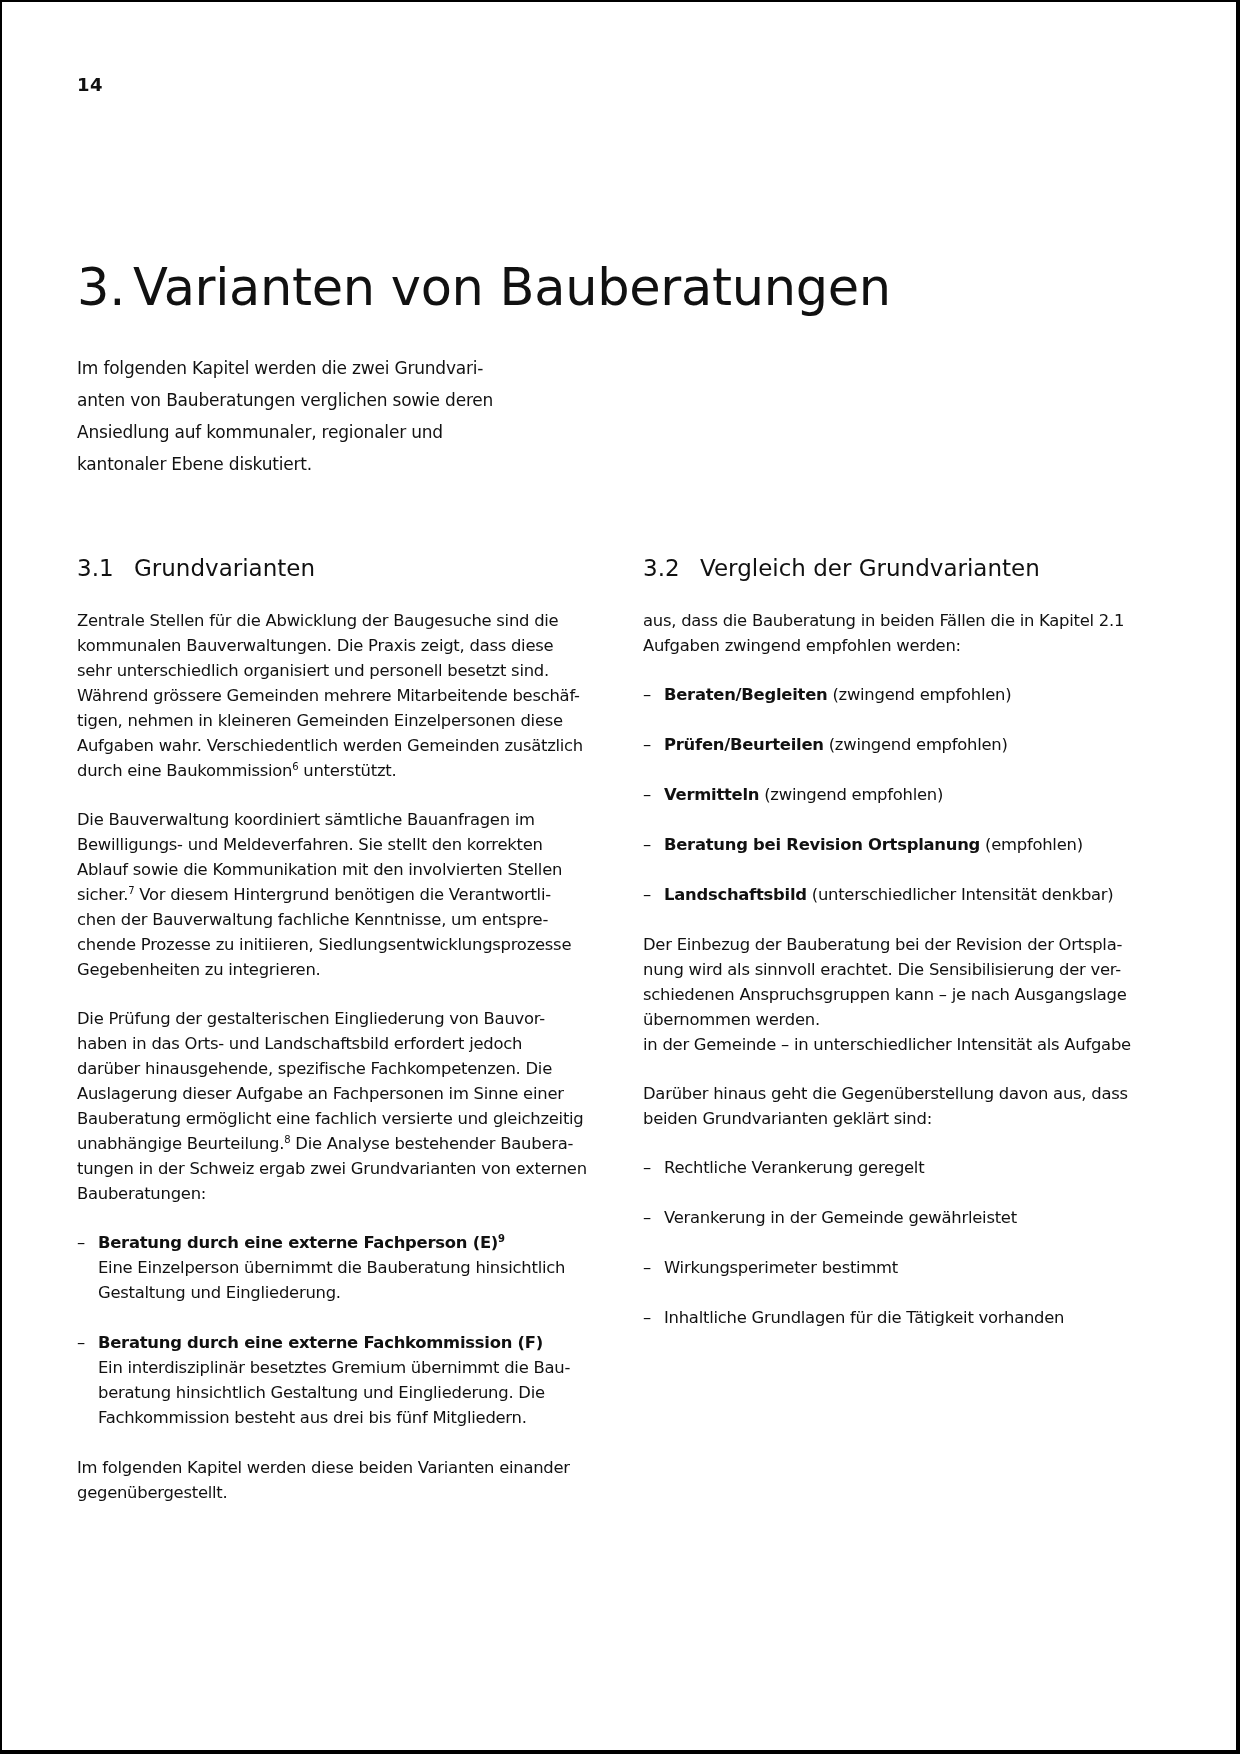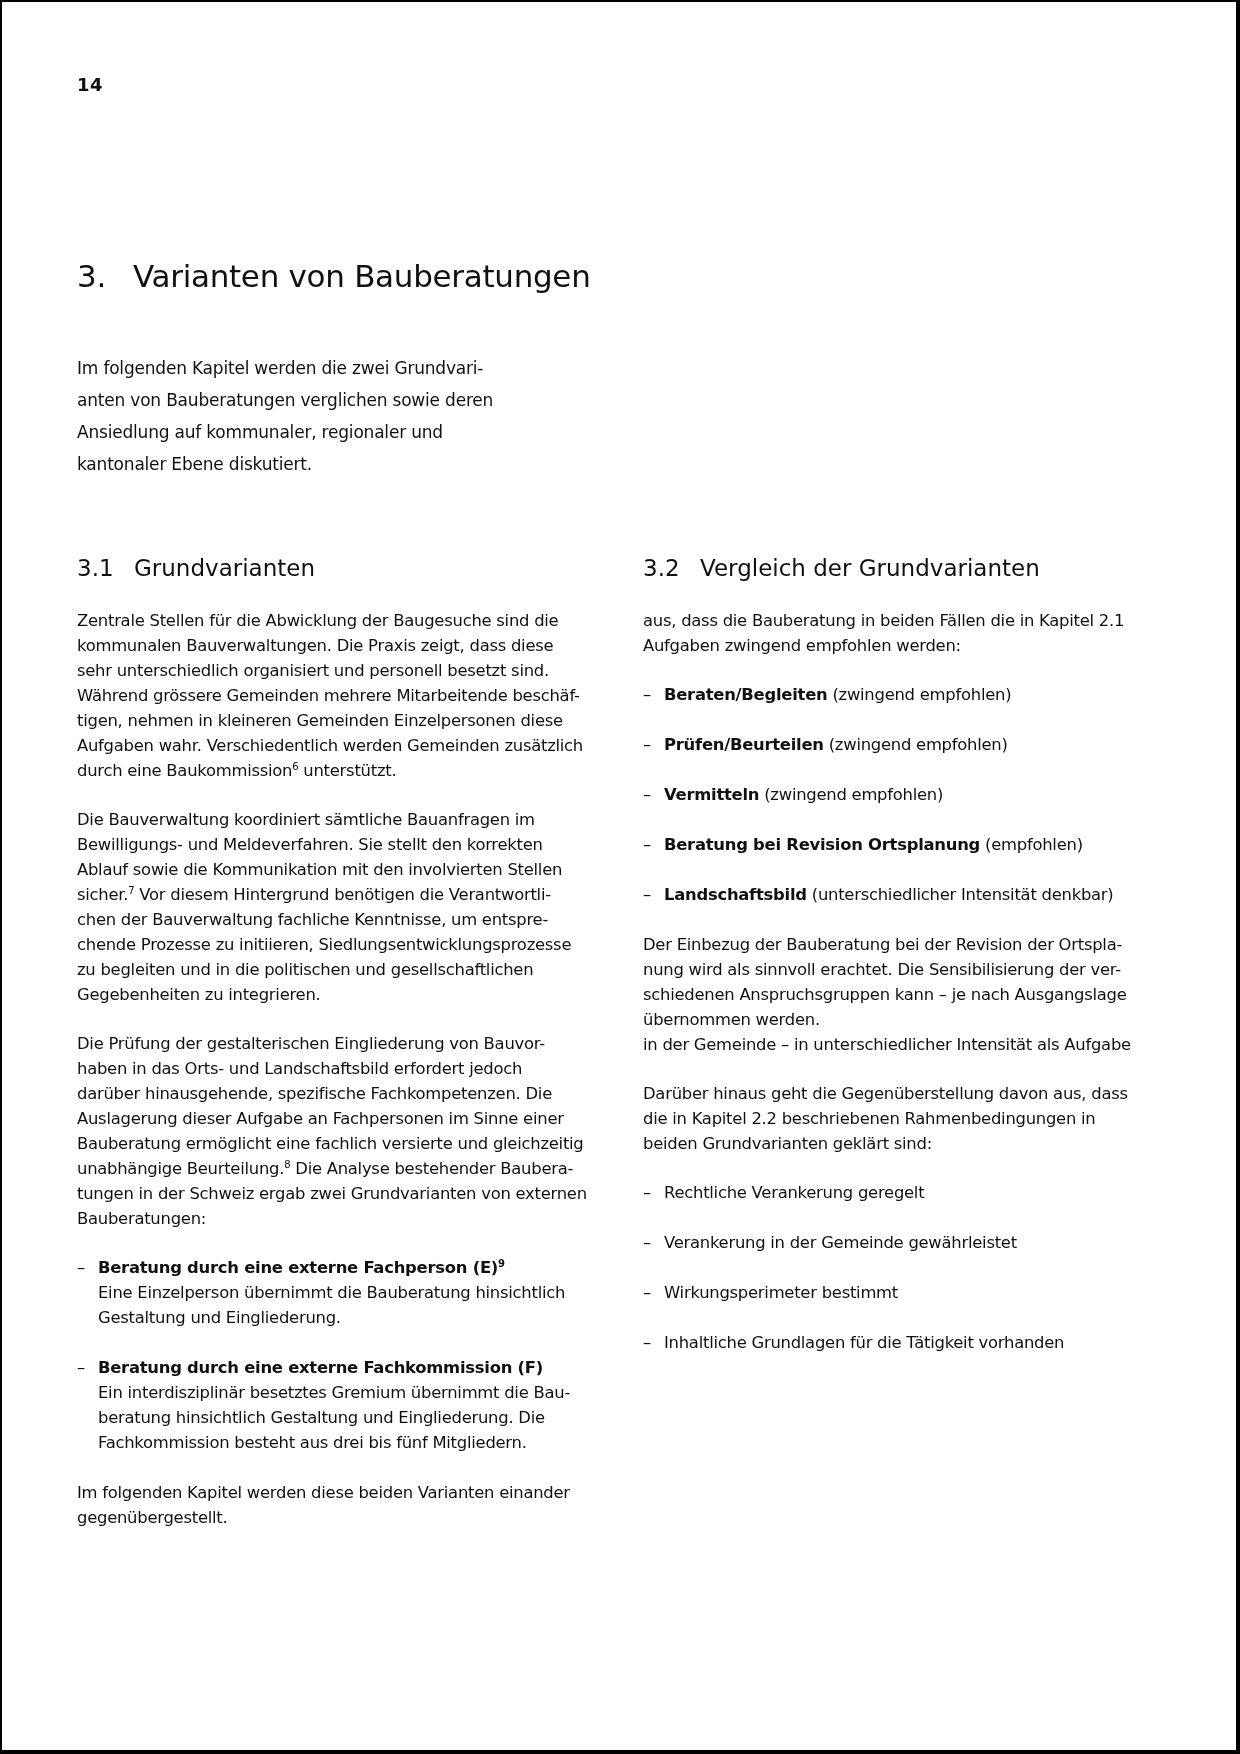--- a/index.html
+++ b/index.html
@@ -11,21 +11,21 @@
       position: absolute; left: 0; top: 0; width: 1240px; height: 1754px;
       box-sizing: border-box; border-left: 2px solid #000; border-top: 2px solid #000;
       border-right: 4px solid #000; border-bottom: 4px solid #000;
     }
     .page-number {
       position: absolute; left: 77px; top: 74px; font-size: 18px; font-weight: bold;
       letter-spacing: 0.5px;
     }
     .chapter-title {
       position: absolute; left: 77px; top: 258px; margin: 0;
-      font-size: 31px; font-weight: normal; letter-spacing: -0.3px; white-space: nowrap;
+      font-size: 51px; font-weight: normal; letter-spacing: -0.3px; white-space: nowrap;
     }
     .chapter-title .num { display: inline-block; width: 56px; }
     .lead {
       position: absolute; left: 77px; top: 352px; width: 560px; margin: 0;
       font-size: 17px; line-height: 32px; letter-spacing: -0.2px;
     }
     .lead span { display: block; white-space: nowrap; }
     .col { position: absolute; top: 552px; }
     .col-left { left: 77px; width: 540px; }
     .col-right { left: 643px; width: 530px; }
@@ -72,21 +72,20 @@
     <span class="line"><span>durch eine Baukommission</span><sup>6</sup><span> unterstützt.</span></span>
   </p>
 
   <p class="para">
     <span class="line">Die Bauverwaltung koordiniert sämtliche Bauanfragen im</span>
     <span class="line">Bewilligungs- und Meldeverfahren. Sie stellt den korrekten</span>
     <span class="line">Ablauf sowie die Kommunikation mit den involvierten Stellen</span>
     <span class="line"><span>sicher.</span><sup>7</sup><span> Vor diesem Hintergrund benötigen die Verantwortli-</span></span>
     <span class="line">chen der Bauverwaltung fachliche Kenntnisse, um entspre-</span>
     <span class="line">chende Prozesse zu initiieren, Siedlungsentwicklungsprozesse</span>
-    <span class="line">zu begleiten und in die politischen und gesellschaftlichen</span>
     <span class="line">Gegebenheiten zu integrieren.</span>
   </p>
 
   <p class="para">
     <span class="line">Die Prüfung der gestalterischen Eingliederung von Bauvor-</span>
     <span class="line">haben in das Orts- und Landschaftsbild erfordert jedoch</span>
     <span class="line">darüber hinausgehende, spezifische Fachkompetenzen. Die</span>
     <span class="line">Auslagerung dieser Aufgabe an Fachpersonen im Sinne einer</span>
     <span class="line">Bauberatung ermöglicht eine fachlich versierte und gleichzeitig</span>
     <span class="line"><span>unabhängige Beurteilung.</span><sup>8</sup><span> Die Analyse bestehender Baubera-</span></span>
@@ -149,21 +148,20 @@
   <p class="para">
     <span class="line">Der Einbezug der Bauberatung bei der Revision der Ortspla-</span>
     <span class="line">nung wird als sinnvoll erachtet. Die Sensibilisierung der ver-</span>
     <span class="line">schiedenen Anspruchsgruppen kann – je nach Ausgangslage</span>
     <span class="line">übernommen werden.</span>
     <span class="line">in der Gemeinde – in unterschiedlicher Intensität als Aufgabe</span>
   </p>
 
   <p class="para">
     <span class="line">Darüber hinaus geht die Gegenüberstellung davon aus, dass</span>
-    <span class="line">die in Kapitel 2.2 beschriebenen Rahmenbedingungen in</span>
     <span class="line">beiden Grundvarianten geklärt sind:</span>
   </p>
 
   <div class="cond-list">
     <div class="dash-item">
       <span class="dash">–</span>
       <span class="line">Rechtliche Verankerung geregelt</span>
     </div>
     <div class="dash-item">
       <span class="dash">–</span>

